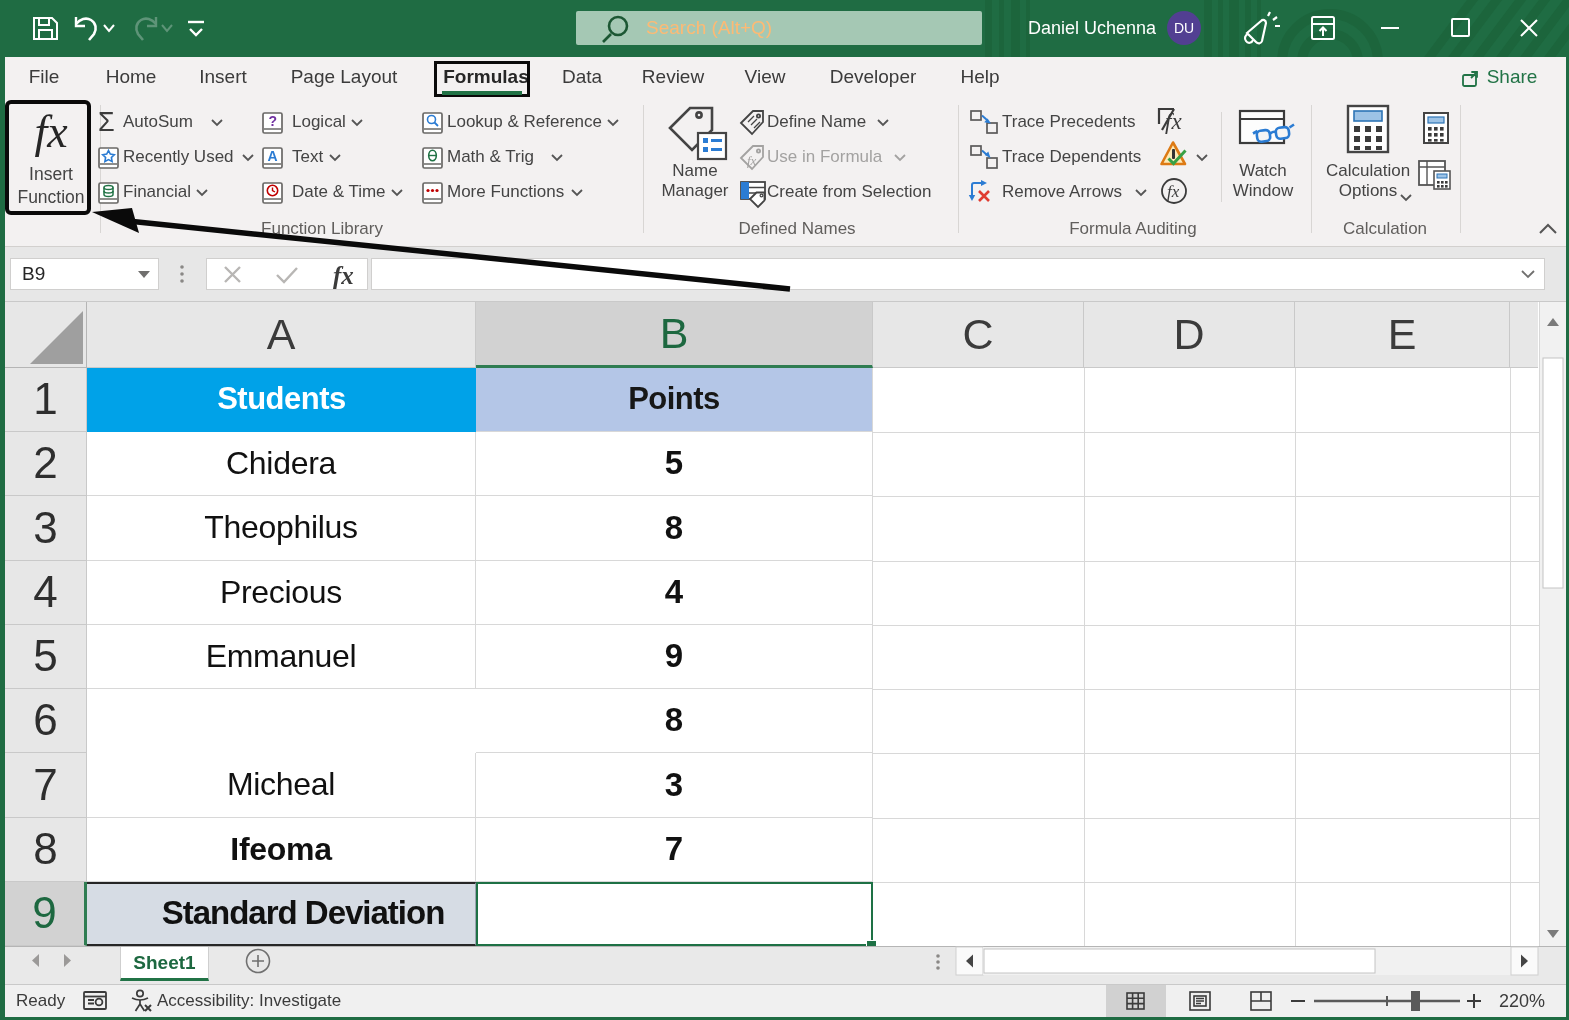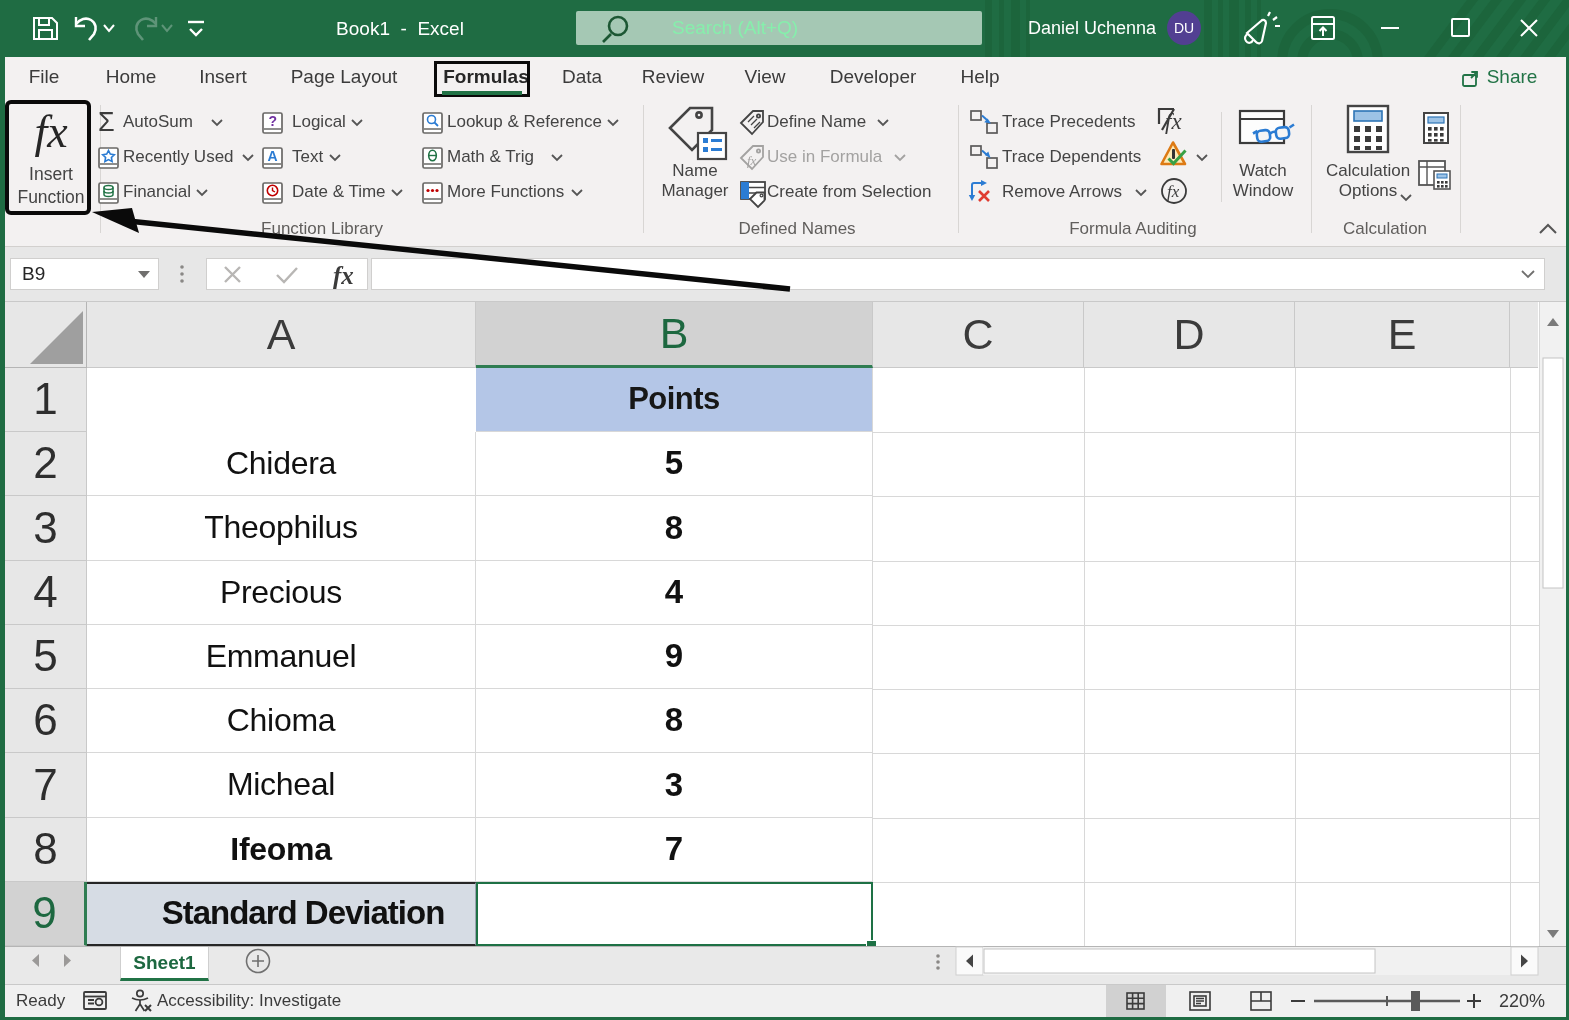--- a/index.html
+++ b/index.html
@@ -2,21 +2,21 @@
 <html><head>
 <meta charset="utf-8">
 <style>
   html,body{margin:0;padding:0;}
   body{width:1569px;height:1020px;overflow:hidden;font-family:"Liberation Sans",sans-serif;position:relative;background:#fff;}
   .abs{position:absolute;}
   #page{position:absolute;left:0;top:0;width:1569px;height:1020px;}
   
   #titlebar{left:0;top:0;width:1569px;height:57px;background:#1f6c43;overflow:hidden;}
   #doctitle{left:330px;top:0;width:140px;height:57px;line-height:57px;color:#fff;font-size:19px;text-align:center;}
-  #searchtext{left:672px;top:11px;height:34px;line-height:34px;color:#86efac;font-size:19px;}
+  #searchtext{left:646px;top:11px;height:34px;line-height:34px;color:#fdba74;font-size:19px;}
   #username{left:1028px;top:0;height:57px;line-height:57px;color:#fff;font-size:18px;}
   #avatar{left:1167px;top:11px;width:34px;height:34px;border-radius:50%;background:#523f92;color:#fff;font-size:14px;text-align:center;line-height:34px;}
   
   #tabrow{left:0;top:57px;width:1569px;height:40px;background:#f3f1f1;}
   .rtab{position:absolute;top:0;height:40px;line-height:40px;font-size:19px;color:#3b3b3b;text-align:center;}
   
   #ribbon{left:0;top:97px;width:1569px;height:150px;background:#f3f1f1;border-bottom:1px solid #d2d0ce;box-sizing:border-box;}
   .vsep{position:absolute;width:1px;background:#d8d6d4;}
   .rlbl{position:absolute;font-size:17px;color:#605e5c;text-align:center;transform:translateX(-50%);white-space:nowrap;}
   .btxt{position:absolute;font-size:17px;color:#444;white-space:nowrap;transform:translateY(-50%);}
@@ -107,21 +107,20 @@
         <path d="M1312 24 h22"></path>
         <path d="M1323 36 v-8 M1319.5 31 l3.5 -3.5 3.5 3.5"></path>
       </g>
 
       <path d="M1381 28 h18" stroke="#fff" stroke-width="2"></path>
 
       <rect x="1452" y="19" width="17" height="17" rx="1" stroke="#fff" stroke-width="2" fill="none"></rect>
 
       <path d="M1521 20 l16 16 M1537 20 l-16 16" stroke="#fff" stroke-width="2" fill="none"></path>
     </svg>
-    <div class="abs" id="doctitle">Book1&nbsp;&nbsp;-&nbsp;&nbsp;Excel</div>
     <div class="abs" id="searchtext">Search (Alt+Q)</div>
     <div class="abs" id="username">Daniel Uchenna</div>
     <div class="abs" id="avatar">DU</div>
   </div>
   <div class="abs" id="tabrow">
     <div class="rtab" style="left:24px;width:40px;">File</div>
     <div class="rtab" style="left:103px;width:56px;">Home</div>
     <div class="rtab" style="left:197px;width:52px;">Insert</div>
     <div class="rtab" style="left:289px;width:110px;">Page Layout</div>
     <div class="rtab" style="left:438px;width:96px;font-weight:bold;color:#262626;">Formulas</div>
@@ -426,25 +425,25 @@
     <div class="rowhdr" style="top:66px;height:64px;line-height:62px;">1</div>
     <div class="rowhdr" style="top:130px;height:64px;line-height:62px;">2</div>
     <div class="rowhdr" style="top:194px;height:65px;line-height:63px;">3</div>
     <div class="rowhdr" style="top:259px;height:64px;line-height:62px;">4</div>
     <div class="rowhdr" style="top:323px;height:64px;line-height:62px;">5</div>
     <div class="rowhdr" style="top:387px;height:64px;line-height:62px;">6</div>
     <div class="rowhdr" style="top:451px;height:65px;line-height:63px;">7</div>
     <div class="rowhdr" style="top:516px;height:64px;line-height:62px;">8</div>
     <div class="rowhdr" style="top:580px;height:64px;line-height:62px;background:#d2d2d2;color:#1d6840;border-right:3px solid #2f7d52;">9</div>
 
+    <div class="cell" style="left:87px;top:66px;width:389px;height:64px;background:#00a2e8;color:#fff;font-weight:bold;font-size:31px;letter-spacing:-0.5px;line-height:62px;border-right:none;border-bottom:none;">Students</div>
     <div class="cell" style="left:87px;top:130px;width:389px;height:64px;line-height:62px;">Chidera</div>
     <div class="cell" style="left:87px;top:194px;width:389px;height:65px;line-height:63px;">Theophilus</div>
     <div class="cell" style="left:87px;top:259px;width:389px;height:64px;line-height:62px;">Precious</div>
     <div class="cell" style="left:87px;top:323px;width:389px;height:64px;line-height:62px;">Emmanuel</div>
-    <div class="cell" style="left:87px;top:387px;width:389px;height:64px;line-height:62px;">Chioma</div>
     <div class="cell" style="left:87px;top:451px;width:389px;height:65px;line-height:63px;">Micheal</div>
     <div class="cell" style="left:87px;top:516px;width:389px;height:64px;line-height:62px;font-weight:bold;">Ifeoma</div>
     <div class="cell" style="left:87px;top:580px;width:389px;height:64px;background:#d6dce4;border-top:2px solid #262626;border-bottom:2px solid #262626;border-right:1px solid #9aa4b0;font-weight:bold;font-size:33px;letter-spacing:-1px;line-height:58px;white-space:nowrap;padding-left:44px;">Standard Deviation</div>
 
     <div class="cell" style="left:476px;top:66px;width:397px;height:64px;background:#b4c6e7;color:#171717;font-weight:bold;font-size:31px;letter-spacing:-0.5px;line-height:62px;">Points</div>
     <div class="cell" style="left:476px;top:130px;width:397px;height:64px;font-weight:bold;font-size:33px;letter-spacing:0;line-height:62px;">5</div>
     <div class="cell" style="left:476px;top:194px;width:397px;height:65px;font-weight:bold;font-size:33px;letter-spacing:0;line-height:63px;">8</div>
     <div class="cell" style="left:476px;top:259px;width:397px;height:64px;font-weight:bold;font-size:33px;letter-spacing:0;line-height:62px;">4</div>
     <div class="cell" style="left:476px;top:323px;width:397px;height:64px;font-weight:bold;font-size:33px;letter-spacing:0;line-height:62px;">9</div>
     <div class="cell" style="left:476px;top:387px;width:397px;height:64px;font-weight:bold;font-size:33px;letter-spacing:0;line-height:62px;">8</div>

